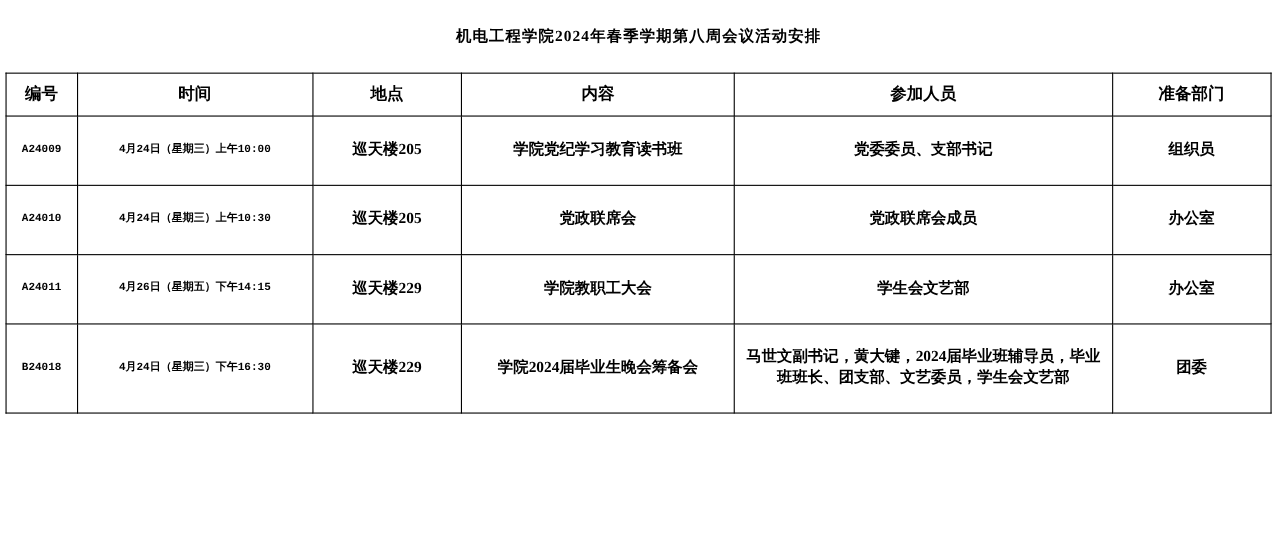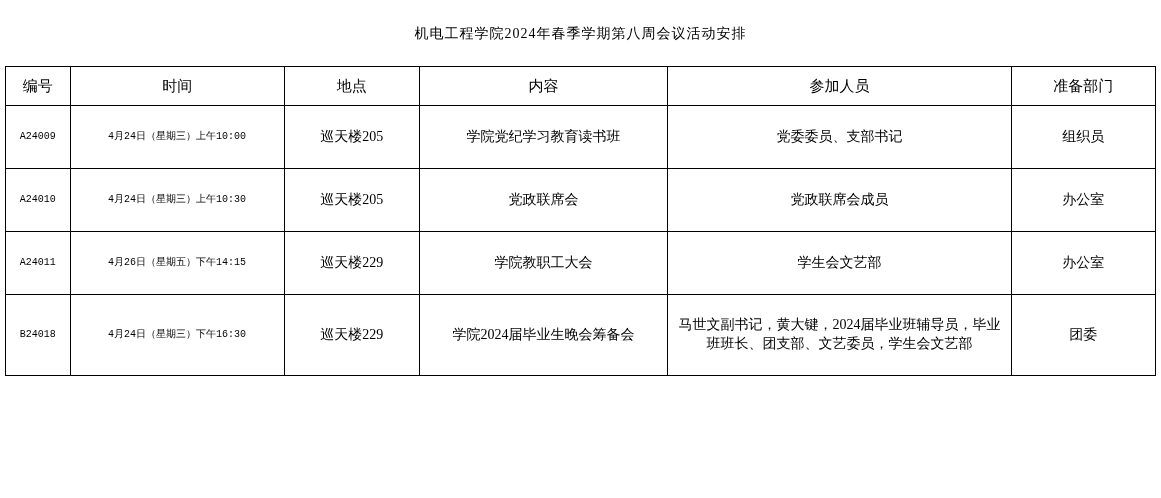--- a/index.html
+++ b/index.html
@@ -24,35 +24,35 @@
     border-collapse: collapse;
     table-layout: fixed;
     width: 1151px;
     margin: 6px 5px 0 5px;
   }
   table.schedule td, table.schedule th {
     border: 1px solid #000000;
     padding: 2px 4px;
     text-align: center;
     vertical-align: middle;
-    font-weight: normal;
+    font-weight: bold;
     font-size: 14px;
     line-height: 1.35;
   }
   .title-cell {
     border: none !important;
     font-family: "Liberation Serif", serif;
     font-size: 25px;
     font-weight: bold;
     letter-spacing: 1px;
     padding: 6px 0 10px 0 !important;
     height: 44px;
   }
   tr.header-row td {
-    font-weight: normal;
+    font-weight: bold;
     font-size: 15px;
     height: 34px;
     font-family: "Liberation Serif", serif;
   }
   tr.data-row td {
     height: 58px;
     font-family: "Liberation Serif", serif;
     font-size: 14px;
   }
   tr.data-row td.code,

